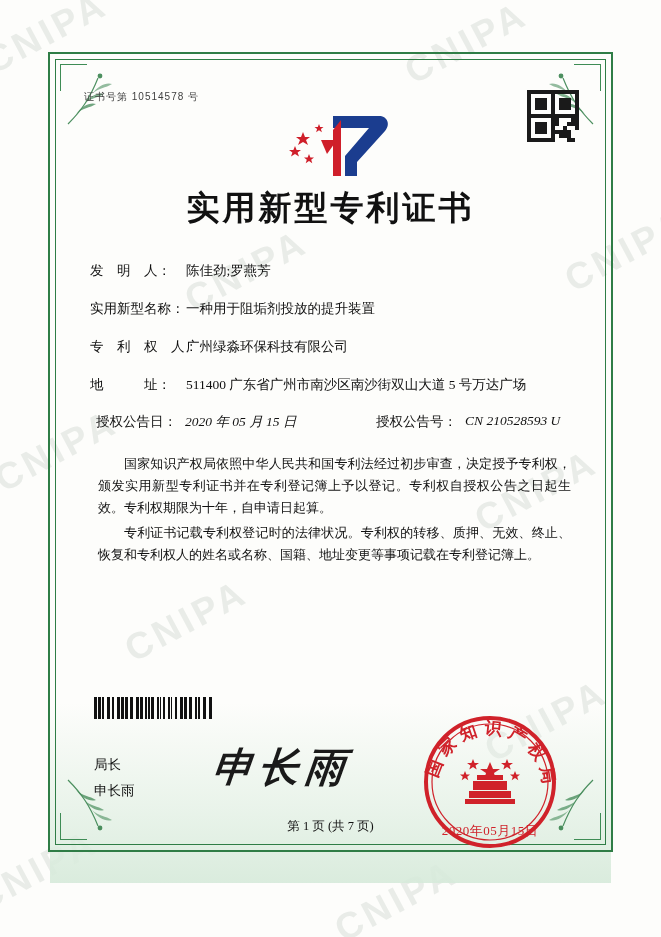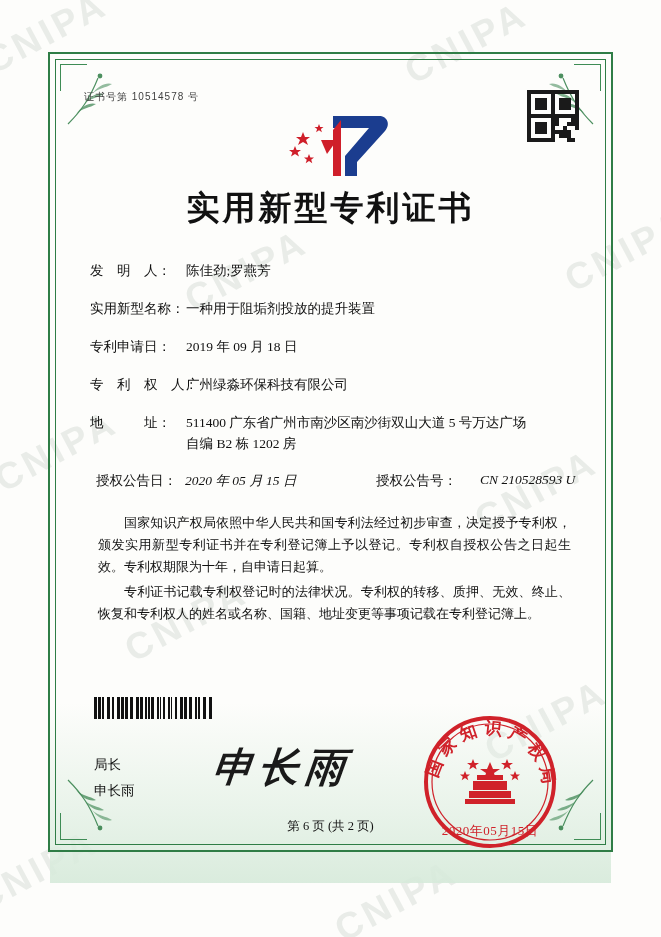--- a/index.html
+++ b/index.html
@@ -177,21 +177,21 @@
 
   .field.row2 { }
   .inline2 {
     display: flex;
     font-size: 13.5px;
     color: #111;
     margin-bottom: 22px;
     padding-left: 6px;
   }
   .inline2 .left { width: 280px; display: flex; }
-  .inline2 .right { display: flex; gap: 15px; }
+  .inline2 .right { display: flex; }
   .inline2 .lbl { white-space: nowrap; }
   .inline2 .val { margin-left: 8px; font-style: italic; }
 
   .para {
     font-size: 13px;
     line-height: 1.72;
     color: #111;
     text-align: justify;
     text-indent: 26px;
     margin: 4px 6px 0 14px;
@@ -525,35 +525,30 @@
         <div class="flabel">发　明　人：</div>
         <div class="fvalue">陈佳劲;罗燕芳</div>
       </div>
 
       <div class="field">
         <div class="flabel">实用新型名称：</div>
         <div class="fvalue">一种用于阻垢剂投放的提升装置</div>
       </div>
 
 
-      <div class="field">
-        <div class="flabel">专利申请日：</div>
-        <div class="fvalue">2019 年 09 月 18 日</div>
-      </div>
 
       <div class="field">
         <div class="flabel">专　利　权　人：</div>
         <div class="fvalue">广州绿淼环保科技有限公司</div>
       </div>
 
       <div class="field row2">
         <div class="flabel">地　　　址：</div>
         <div class="fvalue">
           <span>511400 广东省广州市南沙区南沙街双山大道 5 号万达广场</span>
-          <span class="sub">自编 B2 栋 1202 房</span>
         </div>
       </div>
 
       <div class="inline2">
         <div class="left">
           <span class="lbl">授权公告日：</span>
           <span class="val">2020 年 05 月 15 日</span>
         </div>
         <div class="right">
           <span class="lbl">授权公告号：</span>
@@ -650,16 +645,16 @@
         </g>
         <path id="sealArc" d="M 22 80 A 53 53 0 0 1 128 80" fill="none"></path>
         <text font-family="'DejaVu Sans', sans-serif" font-size="17" font-weight="bold" fill="#d0222a" letter-spacing="6">
           <textPath href="#sealArc" startOffset="5%">国家知识产权局</textPath>
         </text>
       </svg>
     </div>
 
     <div id="sealdate">2020年05月15日</div>
 
-    <div id="pageno">第 6 页 (共 2 页)</div>
+    <div id="pageno">第 1 页 (共 7 页)</div>
   </div>
 
 </div>
 
 </body></html>

